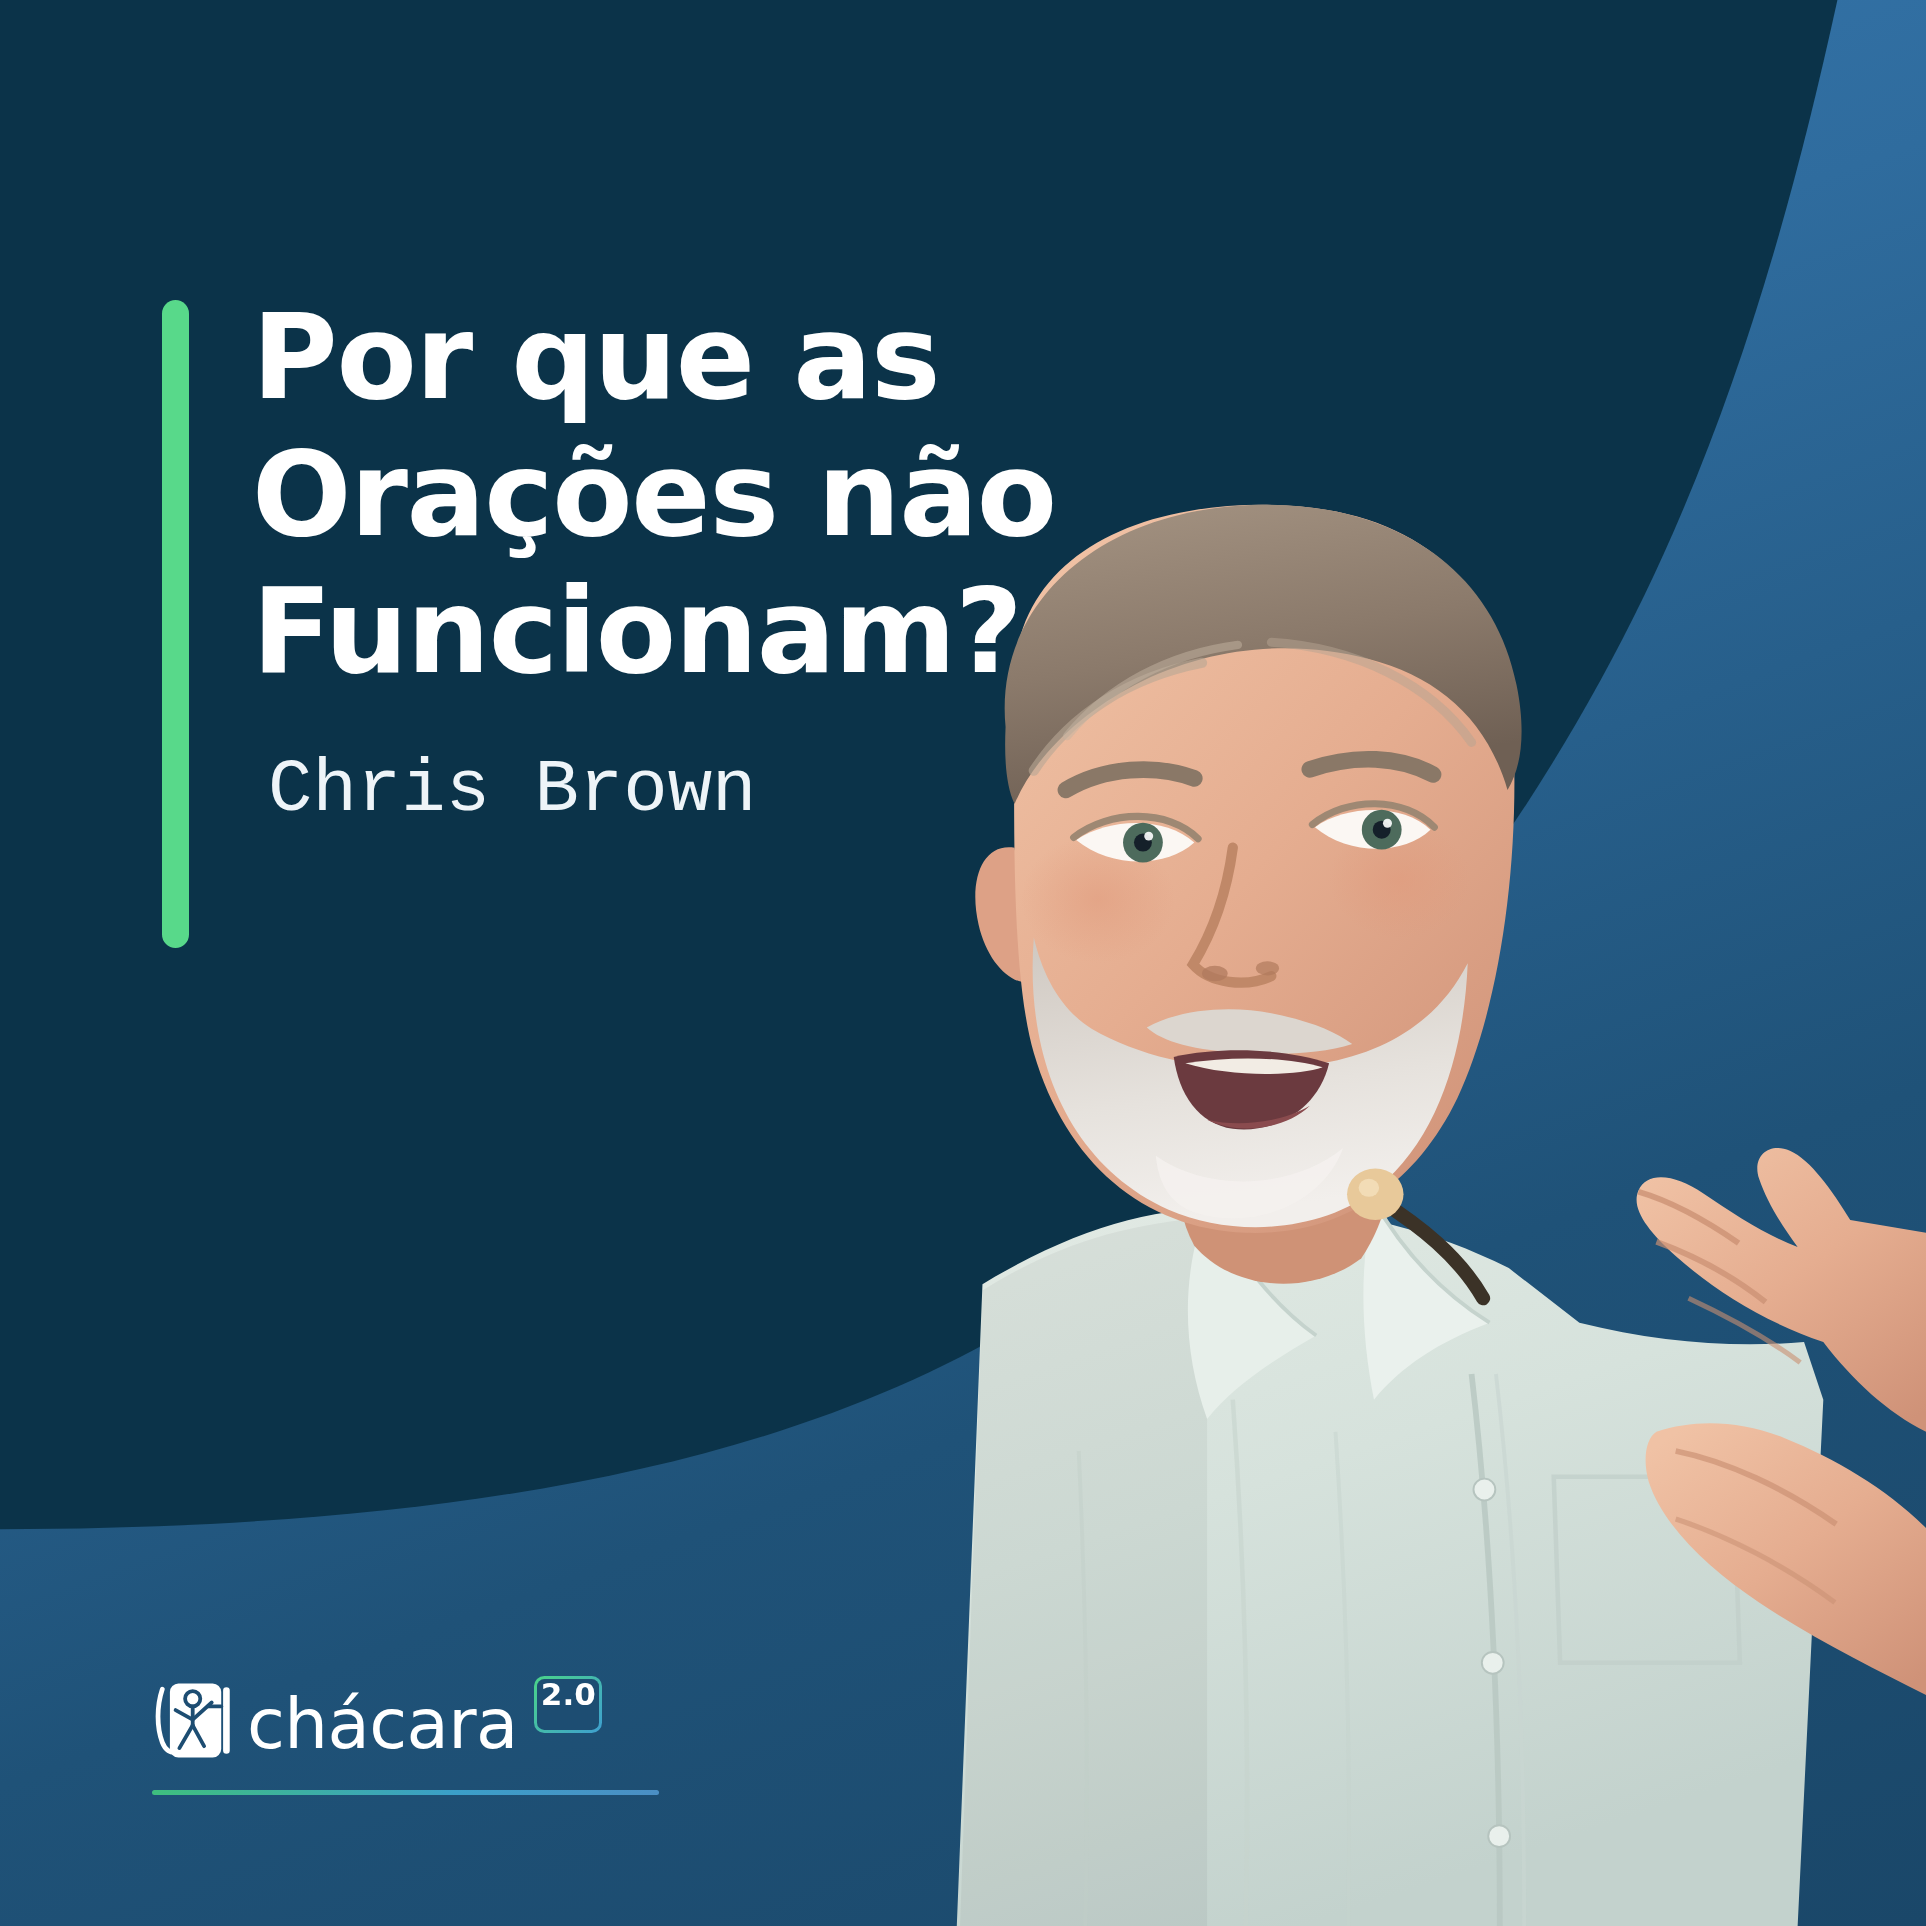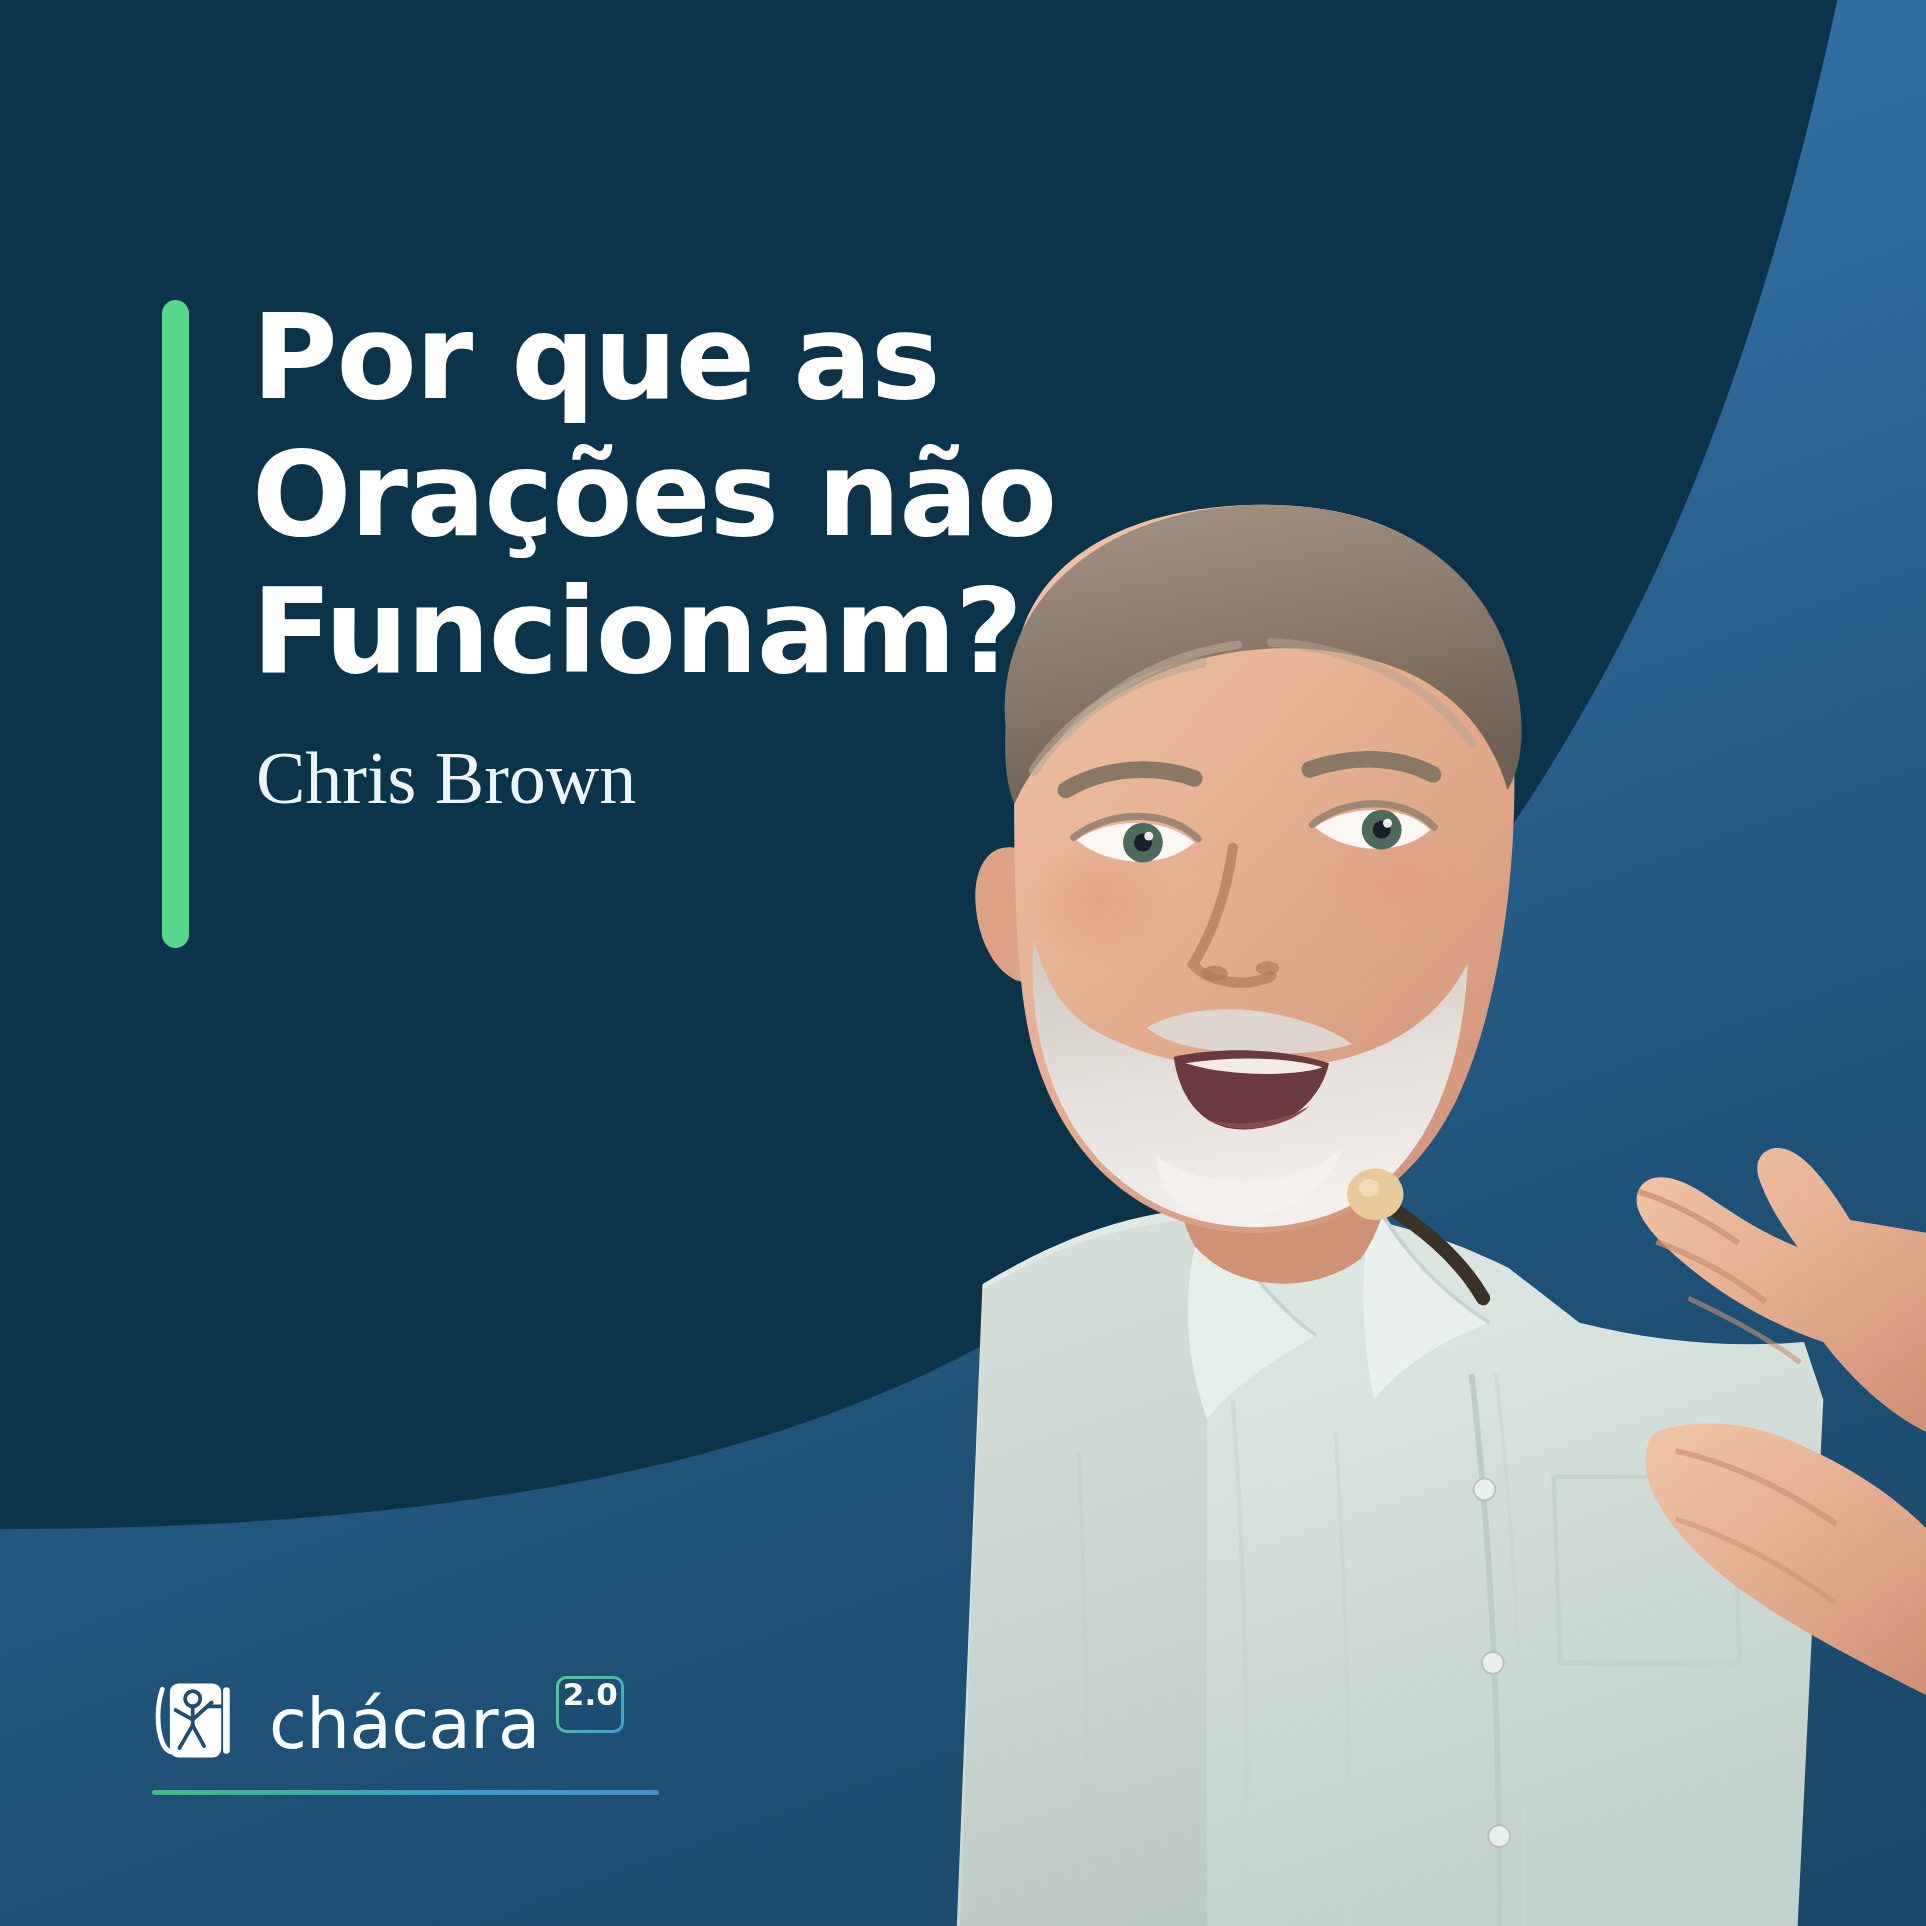--- a/index.html
+++ b/index.html
@@ -59,23 +59,23 @@
     font-family: "DejaVu Sans", sans-serif;
     font-weight: 700;
     font-size: 117px;
     line-height: 1.17;
     letter-spacing: -1.3px;
     color: #ffffff;
     white-space: pre-line;
   }
 
   .author {
-    margin: 4px;
+    margin: 16px;
     padding-top: 33px;
-    font-family: Liberation Serif, serif;
+    font-family: Liberation Mono, monospace;
     font-weight: 400;
     font-size: 74px;
     line-height: 1.1;
     letter-spacing: 0px;
     color: #eef4f8;
   }
 
   
   .logo {
     position: absolute;
@@ -92,21 +92,21 @@
     position: relative;
     top: -2.6px;
   }
   .logo-word {
     font-family: "DejaVu Sans", sans-serif;
     font-weight: 400;
     font-size: 69px;
     line-height: 1;
     color: #ffffff;
     letter-spacing: -0.6px;
-    margin-left: 25px;
+    margin-left: 3px;
   }
   .logo-badge {
     margin-left: 16.7px;
     align-self: flex-start;
     position: relative;
     top: -1.3px;
     width: 62px;
     height: 51px;
     border-radius: 10.3px;
     display: flex;

